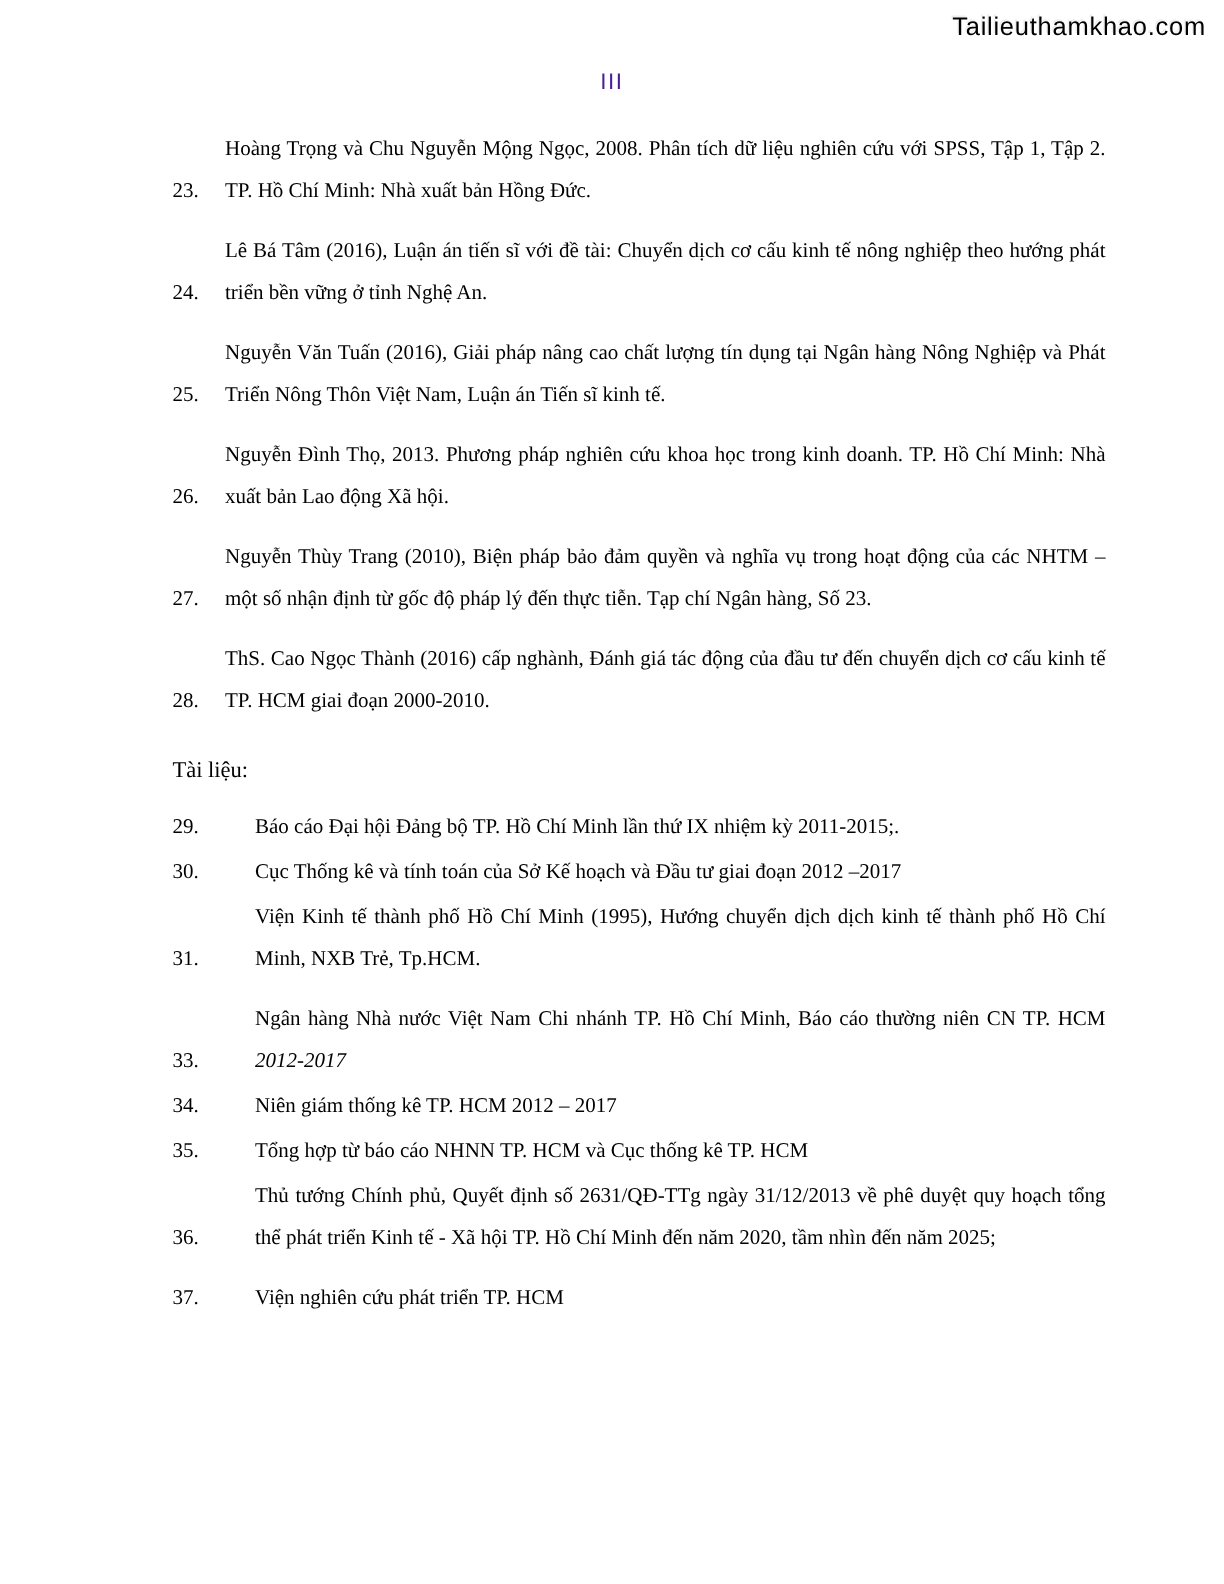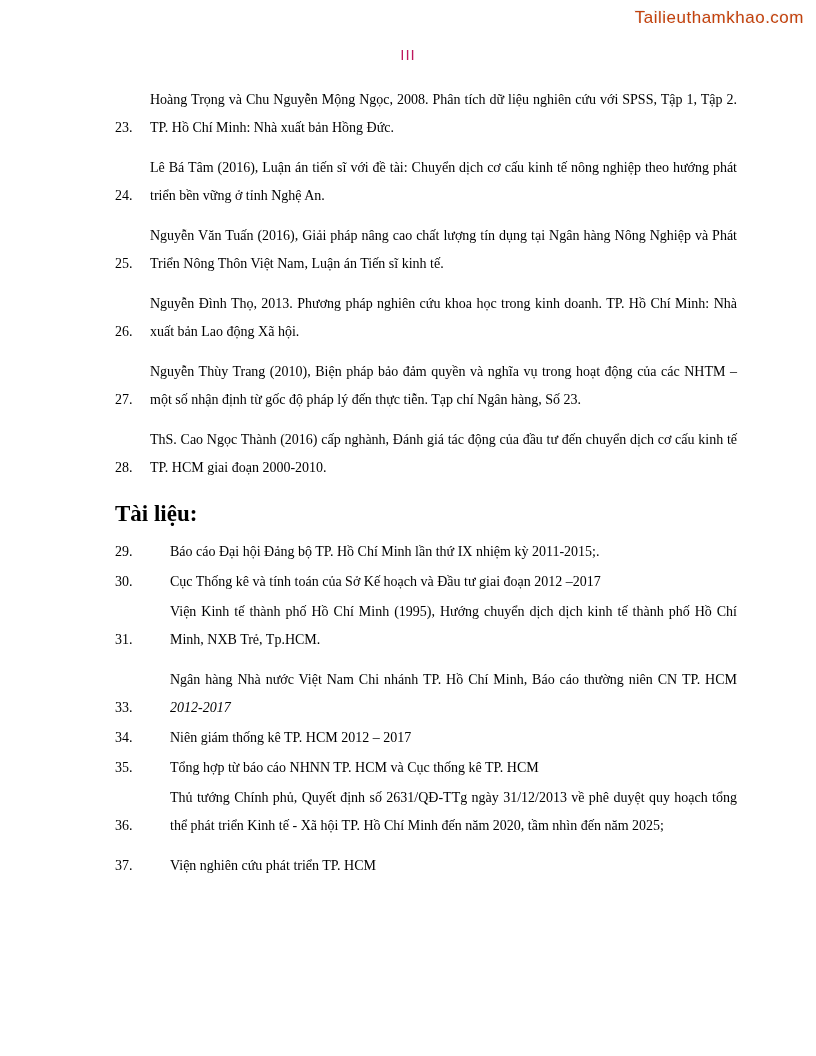--- a/index.html
+++ b/index.html
@@ -16,34 +16,34 @@
     color: #000000;
     overflow: hidden;
     box-sizing: border-box;
   }
   .watermark {
     position: absolute;
     top: 8px;
     right: 12px;
     font-family: "Liberation Sans", "DejaVu Sans", sans-serif;
     font-size: 17px;
-    color: #c2410c;
+    color: #000000;
     text-shadow: 1px 1px 0 #ffffff, -1px -1px 0 #efefef;
     letter-spacing: 0.5px;
     margin-left: 36px;
   }
   .page-number {
     position: absolute;
     top: 46px;
     left: 0;
     width: 100%;
     text-align: center;
     font-family: "Liberation Sans", "DejaVu Sans", sans-serif;
     font-size: 15px;
-    color: #be185d;
+    color: #4c1d95;
     letter-spacing: 1px;
   }
   .content {
     position: absolute;
     top: 86px;
     left: 115px;
     width: 622px;
   }
   .ref-item {
     display: flex;
@@ -61,23 +61,23 @@
     text-align: justify;
   }
   .group2 .ref-item {
     margin-bottom: 2px;
     gap: 20px;
   }
   .group2 .ref-item.gap {
     margin-bottom: 12px;
   }
   .section-heading {
-    font-size: 23px;
+    font-size: 15px;
     line-height: 28px;
-    font-weight: bold;
+    font-weight: normal;
     margin: 18px 0 10px 0;
   }
   .italic { font-style: italic; }
 </style>
 </head>
 <body>
 
 <div class="page">
 
   <div class="watermark">Tailieuthamkhao.com</div>

